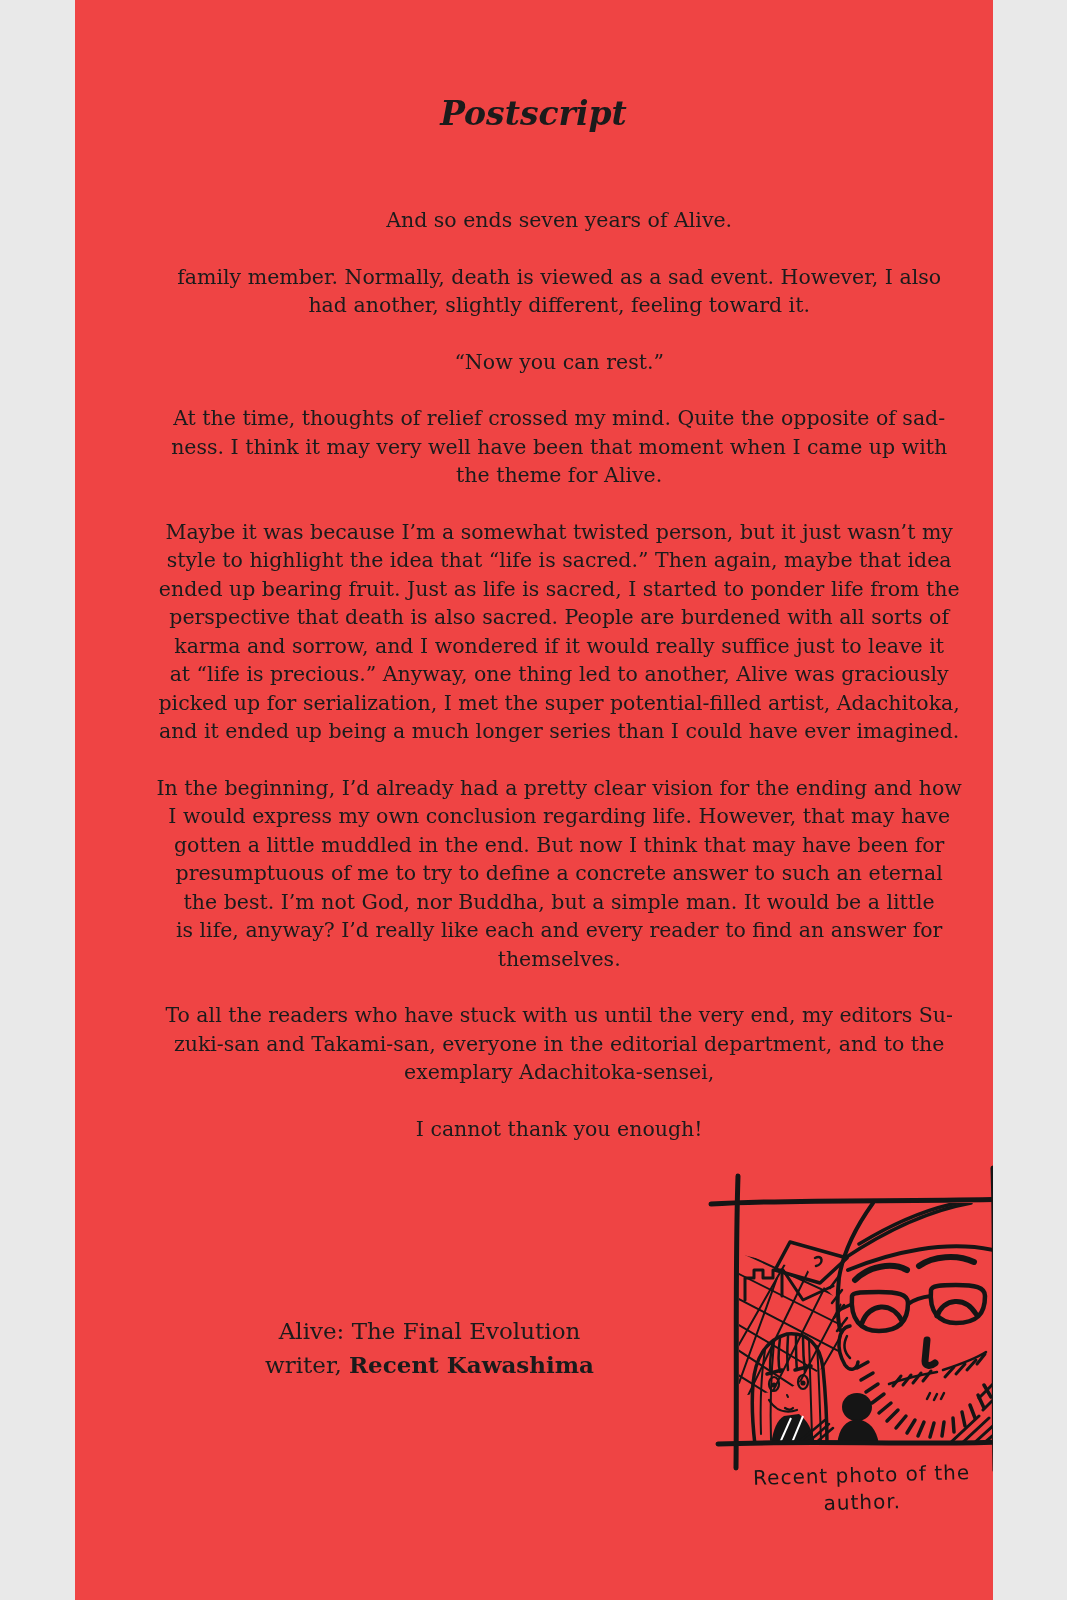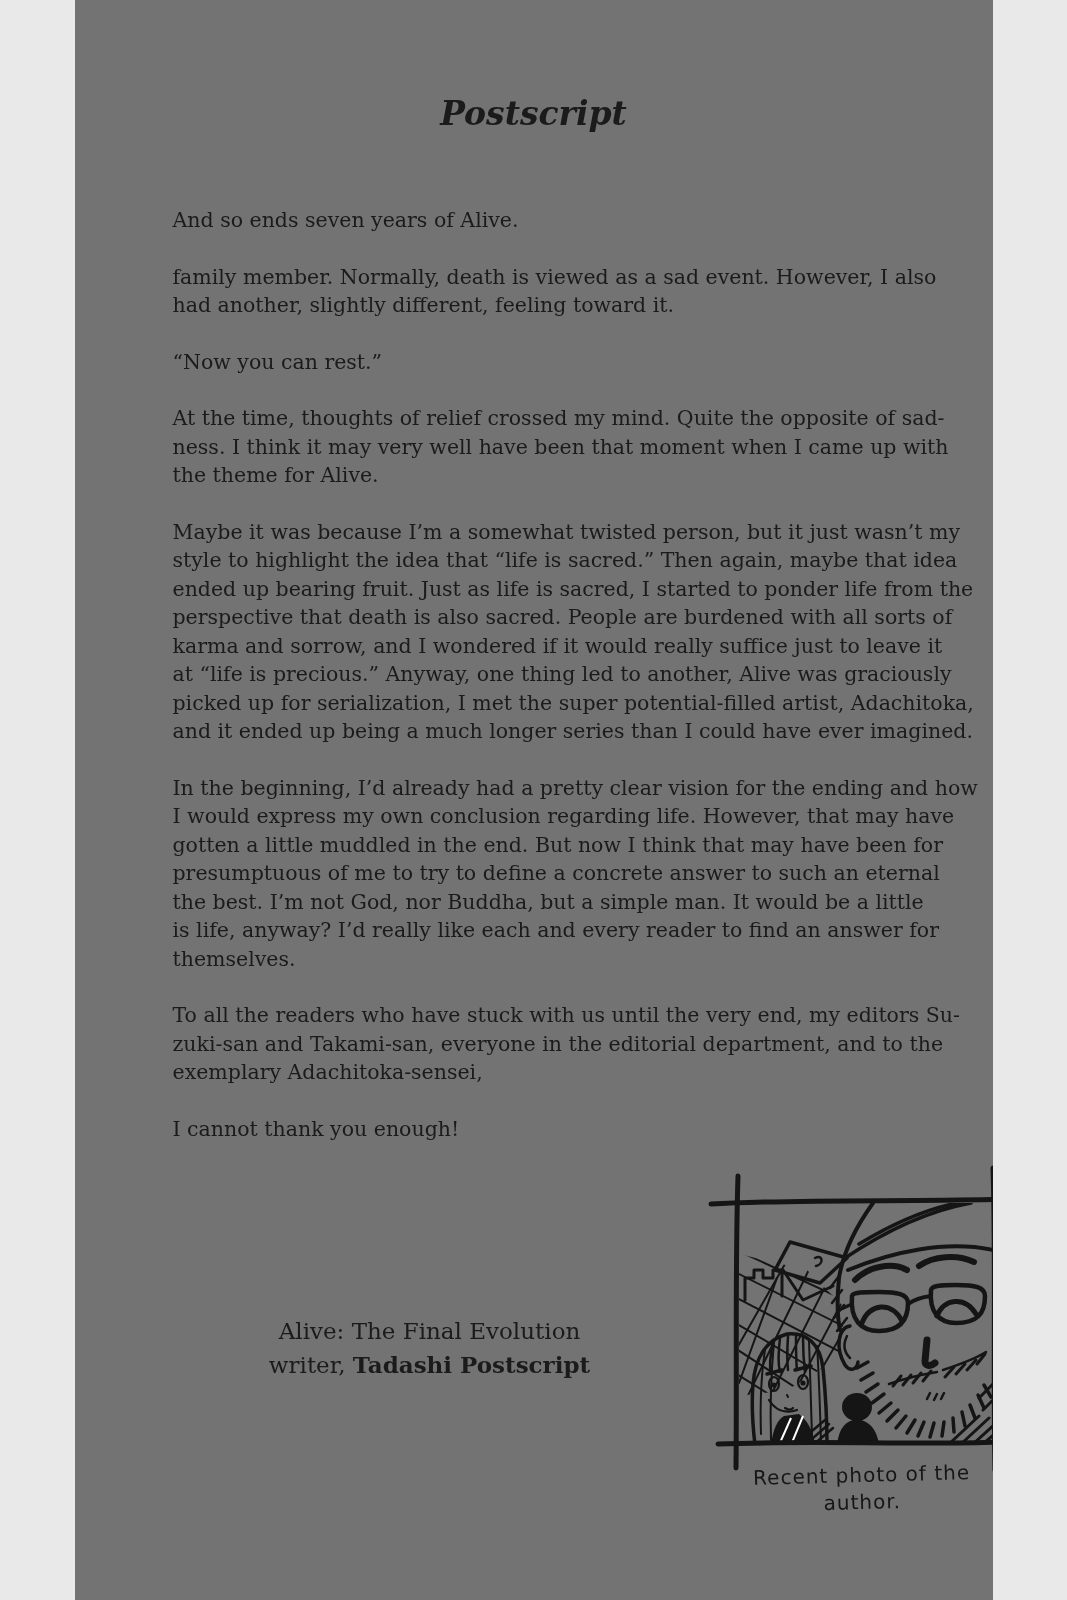--- a/index.html
+++ b/index.html
@@ -1,25 +1,25 @@
 <!DOCTYPE html>
 <html><head>
 <meta charset="utf-8">
 <style>
   html,body{margin:0;padding:0;background:#e9e9e9;}
   .page{
-    position:relative;width:918px;height:1600px;background:#737373;
+    position:relative;width:918px;height:1600px;background:#ef4444;
     color:#1b1b1b;font-family:"DejaVu Serif",serif;overflow:hidden;margin:0 auto;
   }
   .title{
     position:absolute;top:94px;left:0;width:100%;text-align:center;
     font-size:33px;font-weight:bold;font-style:italic;margin:0;
   }
   .body-text{position:absolute;left:82px;top:206px;font-size:20.5px;line-height:28.5px;}
-  .para{margin:0 0 28px 16px;}
+  .para{margin:0 0 28px 0;text-align:center;}
   .para .line{white-space:pre;}
   .signature{
     position:absolute;left:80px;top:1314px;width:550px;text-align:center;
     font-size:23px;line-height:34px;
   }
   .sig-title{}
   .sig-name{font-weight:bold;}
   .illus{position:absolute;left:612px;top:1158px;width:345px;height:320px;}
   .caption{
     position:absolute;left:642px;top:1462px;width:290px;text-align:center;
@@ -75,21 +75,21 @@
         <div class="line">zuki-san and Takami-san, everyone in the editorial department, and to the</div>
         <div class="line">exemplary Adachitoka-sensei,</div>
       </div>
       <div class="para">
         <div class="line">I cannot thank you enough!</div>
       </div>
     </div>
 
   <div class="signature">
     <div class="sig-title">Alive: The Final Evolution</div>
-    <div class="sig-writer"><span>writer, </span><span class="sig-name">Tadashi Postscript</span></div>
+    <div class="sig-writer"><span>writer, </span><span class="sig-name">Recent Kawashima</span></div>
   </div>
 
   <div class="illus">
     <svg width="345" height="320" viewBox="0 0 345 320">
       <defs>
         <clipPath id="frameClip">
             <rect x="52" y="45" width="253" height="241"></rect>
           </clipPath>
         <clipPath id="hatchClip">
             <polygon points="52,96 120,112 158,150 152,200 100,232 52,238"></polygon>

